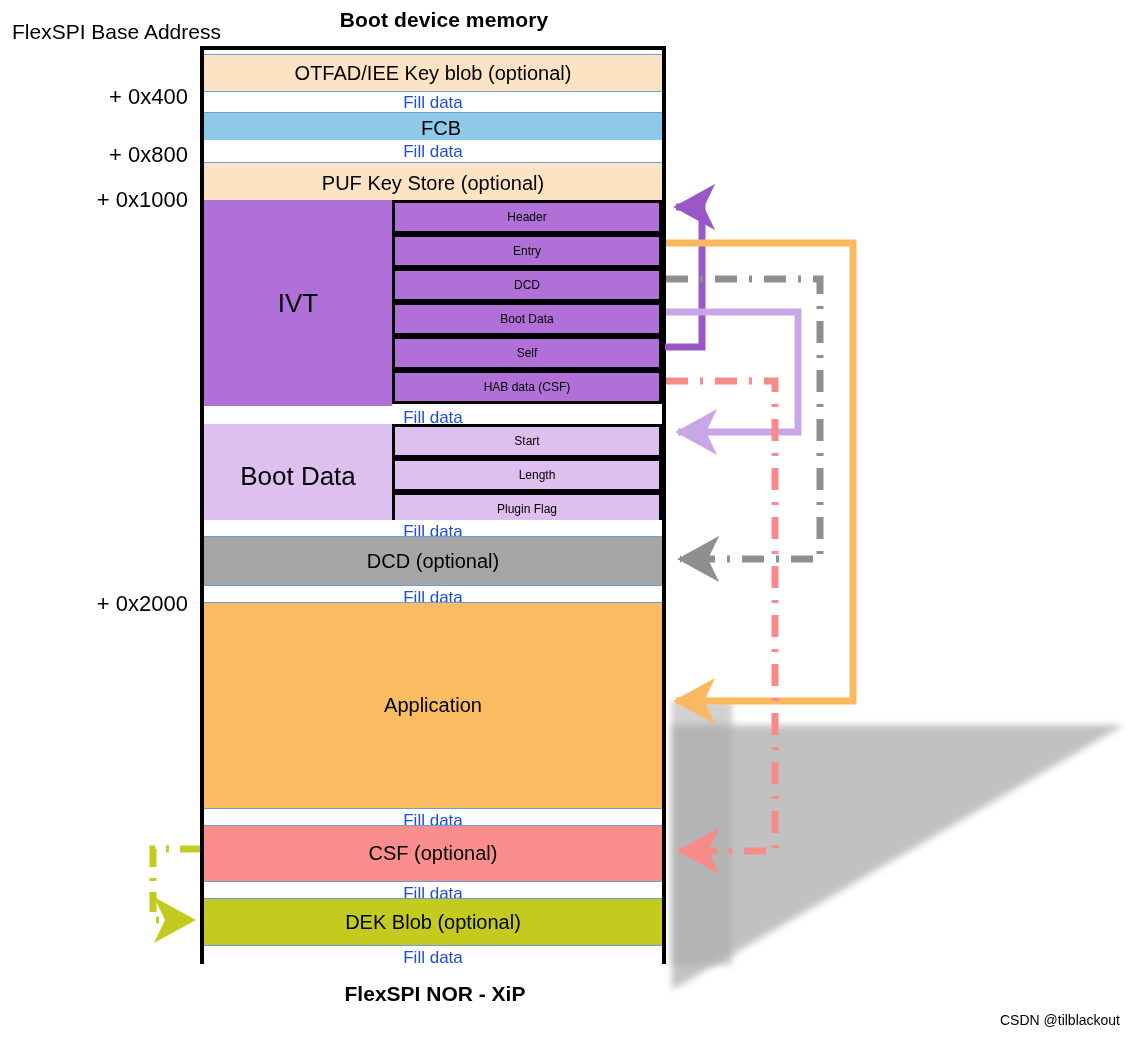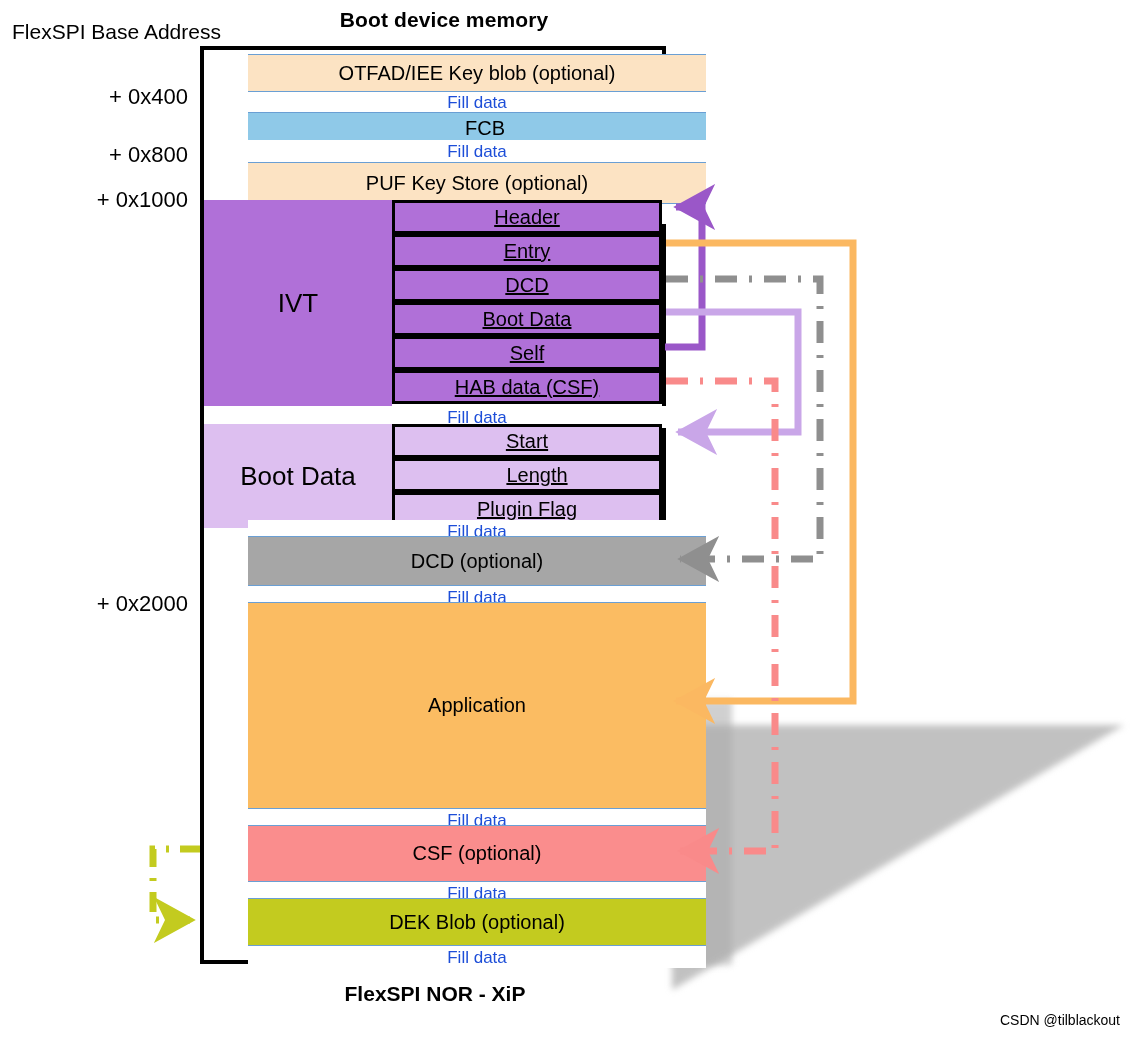--- a/index.html
+++ b/index.html
@@ -56,21 +56,20 @@
     border:4px solid #000;
     box-sizing:border-box;
     background:#fff;
   }
   .row{
     position:absolute;left:0;width:100%;
     box-sizing:border-box;
     display:flex;align-items:center;justify-content:center;
     font-size:20px;
     overflow:hidden;
-    margin-left:44px;
   }
   .fill{
     font-size:17px;
     background:#ffffff;
     color:#1d4ed8;
     border-top:1px solid #ffffff;
   }
 
   
   .combo{position:absolute;left:0;width:100%;}
@@ -80,22 +79,21 @@
     font-size:26px;
   }
   .combo .subs{
     position:absolute;left:188px;right:0;top:0;bottom:0;
   }
   .sub{
     position:absolute;left:0;right:0;
     box-sizing:border-box;
     border:3px solid #000;
     display:flex;align-items:center;justify-content:center;
-    font-size:20px;
-    text-decoration:underline;
+    font-size:12px;
   }
 
   .watermark{
     position:absolute;right:14px;top:1012px;
     font-size:14px;color:#000000;
   }
 
   
   #arrows{position:absolute;left:0;top:0;width:1134px;height:1040px;pointer-events:none;}
 </style>

